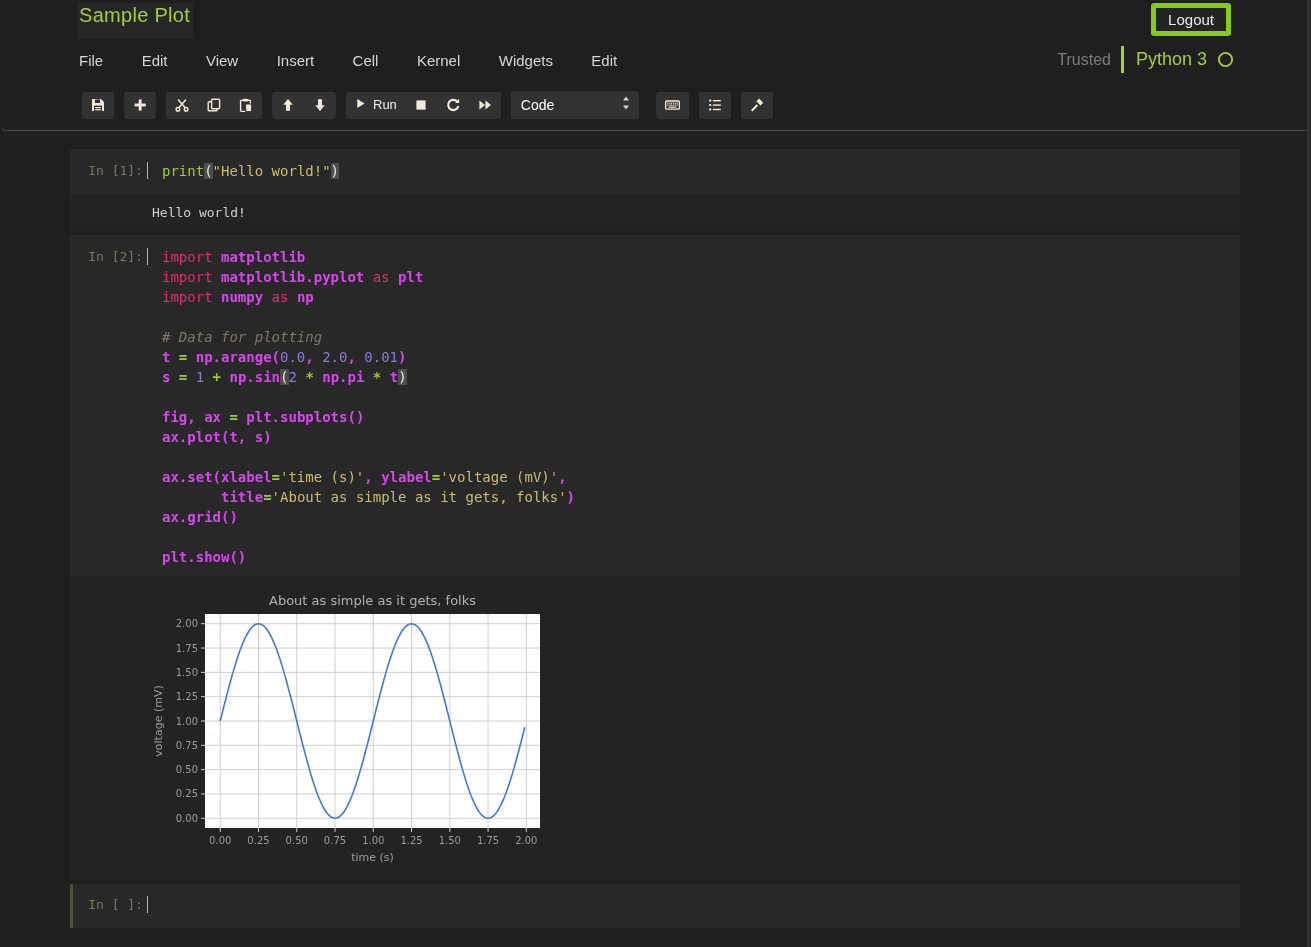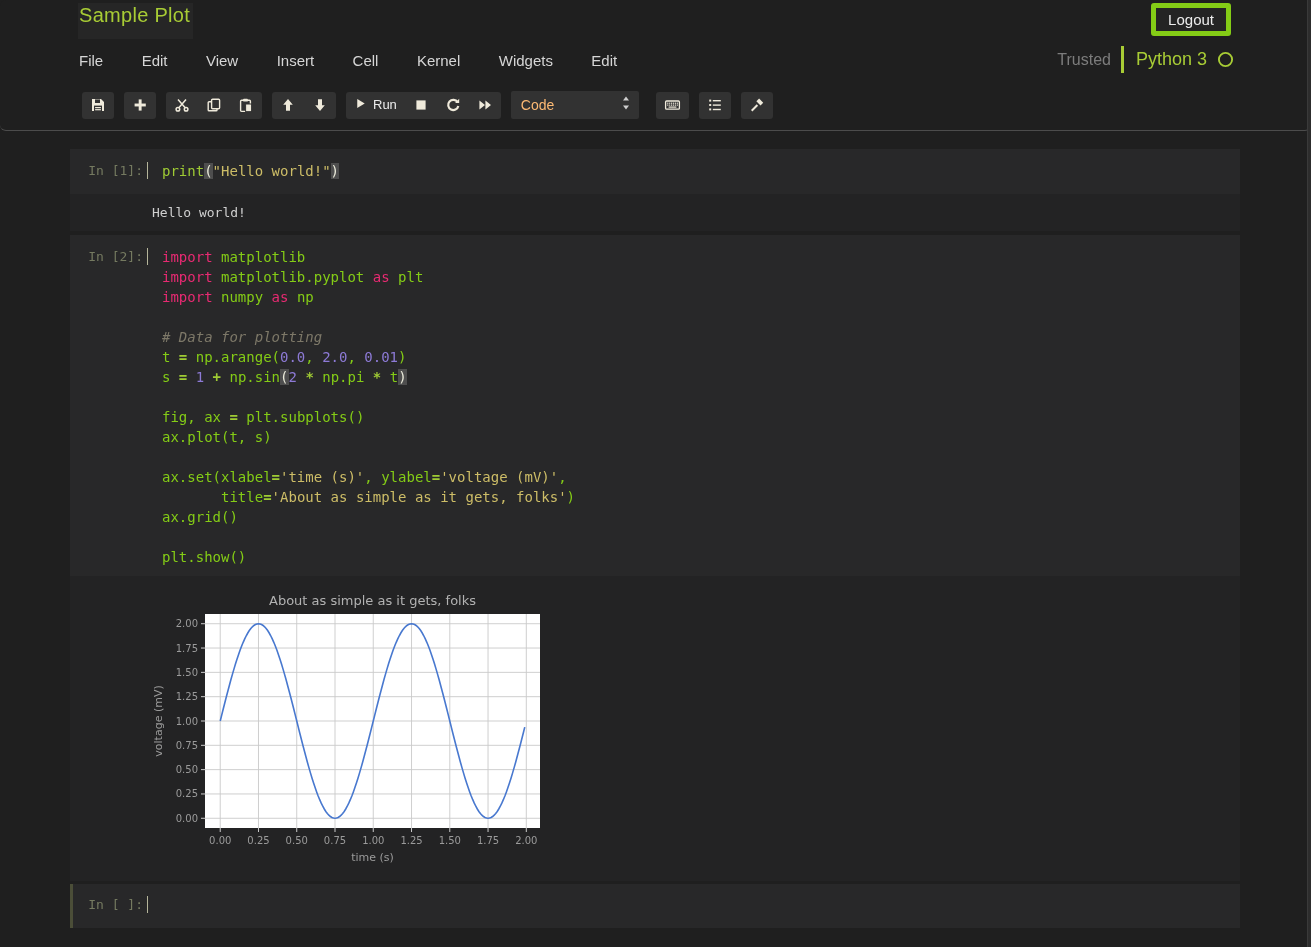--- a/index.html
+++ b/index.html
@@ -25,34 +25,34 @@
   
   .toolbar { position:absolute; left:82px; top:91px; display:flex; align-items:center; }
   .btn-group { display:flex; background:#323232; border-radius:3px; margin-right:10px; }
   .tb-btn { display:flex; align-items:flex-start; padding:5px 8px; height:27px; cursor:pointer;
             background:transparent; border:none; }
   .tb-btn svg { display:block; }
   .run-label { color:#ececec; font-size:13px; margin-left:6px; font-family:"Liberation Sans",sans-serif; }
   .cell-type-select { display:flex; align-items:center; justify-content:space-between; width:128px;
             height:28px; background:#323232; border-radius:2px; margin-right:17px; padding:0 7px 0 10px;
             cursor:pointer; }
-  .cell-type-select .val { color:#fdba74; font-size:14px; }
+  .cell-type-select .val { color:#ffffff; font-size:14px; }
   .icon { color:#efeadb; }
 
   
   .notebook { position:absolute; top:132px; left:0; width:1311px; height:815px; background:#1f1f1f; }
   .cell { width:1170px; margin-left:70px; }
   .input-row { position:relative; display:flex; background:#282829; }
   .prompt { width:82px; flex:0 0 82px; text-align:right; padding-right:9px;
             font-family:"DejaVu Sans Mono", monospace; font-size:13px; color:#757a60; line-height:20px; }
   .cursor-bar { position:absolute; left:77px; width:1px; background:#b5b59a; }
   .code-area { flex:1; padding-left:10px; font-family:"DejaVu Sans Mono", monospace; font-size:14px;
                line-height:20px; white-space:pre; }
   .cm-line { height:20px; }
-  .tok-p { color:#84cc16; }
+  .tok-p { color:#d946ef;font-weight:bold; }
   .tok-k { color:#e82a72; }
   .tok-fn { color:#9fcb34;text-align:right; }
   .tok-o { color:#9fcb34; font-weight:bold; }
   .tok-s { color:#cdbd67; }
   .tok-n { color:#8d7ad6; }
   .tok-c { color:#7d7868; font-style:italic; }
   .tok-hb { color:#eaeada; background:#4e4e4e; }
   .output-row { display:flex; background:#232324;align-items:center; }
   .output-spacer { width:82px; flex:0 0 82px; }
   .output-text { font-family:"DejaVu Sans Mono", monospace; font-size:13px; color:#d0d0d0;

